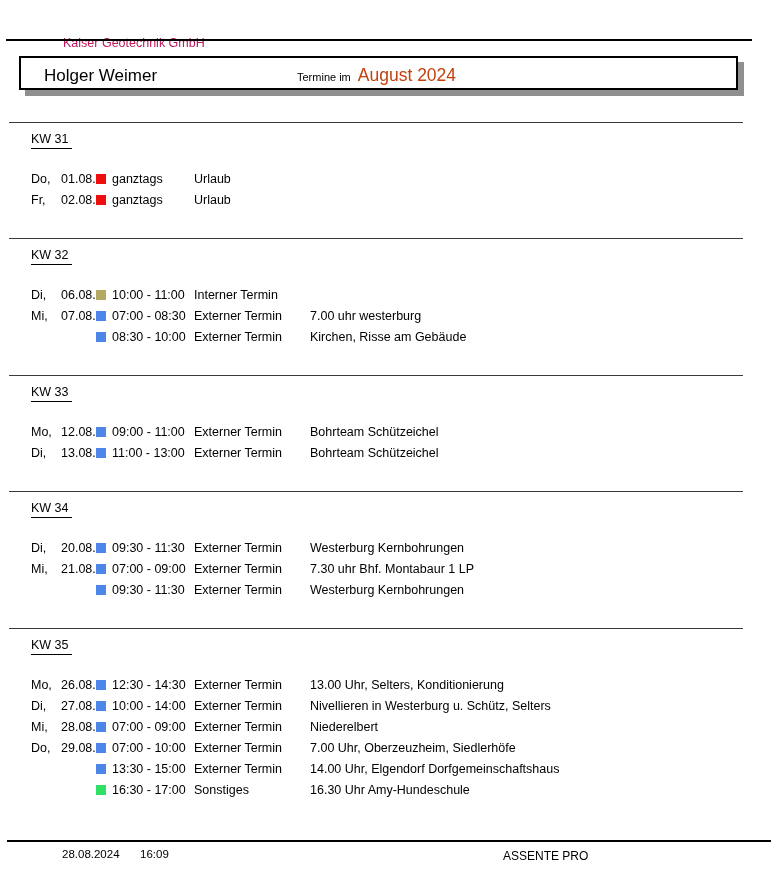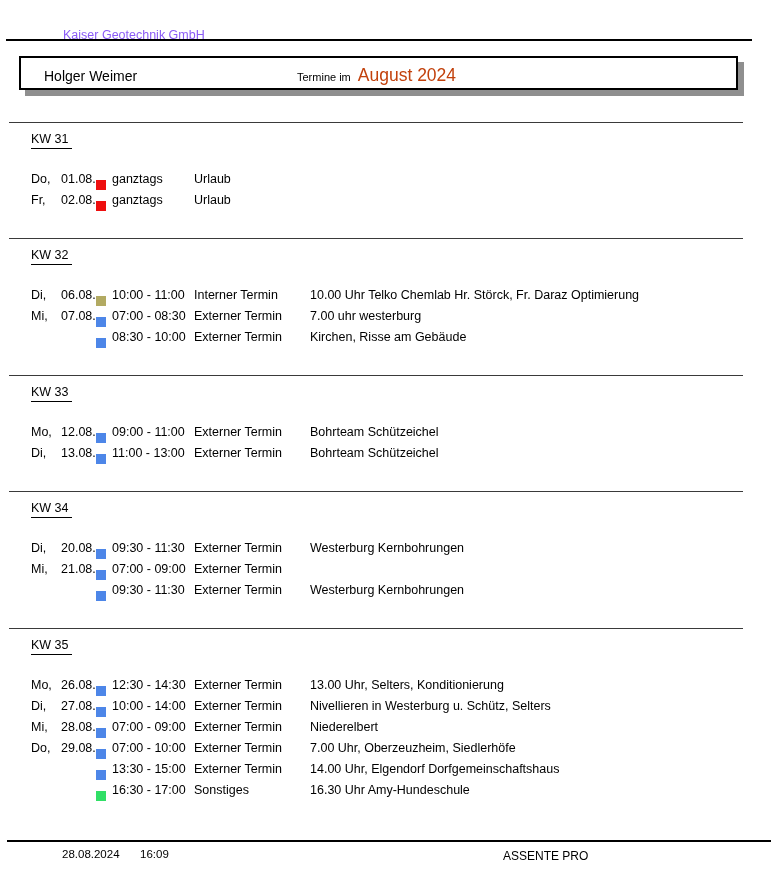--- a/index.html
+++ b/index.html
@@ -5,48 +5,48 @@
   * { margin: 0; padding: 0; box-sizing: border-box; }
   html, body { background: #ffffff; }
   body {
     width: 780px; height: 879px;
     position: relative;
     font-family: "Liberation Sans", sans-serif;
     color: #000;
     overflow: hidden;
   }
   .company {
-    position: absolute; left: 63px; top: 28px;
-    font-size: 12.5px; color: #8b5cf6;
+    position: absolute; left: 63px; top: 36px;
+    font-size: 12.5px; color: #be185d;
   }
   .top-rule {
     position: absolute; left: 6px; top: 39px;
     width: 746px; height: 2px; background: #000;
   }
   .title-box {
     position: absolute; left: 19px; top: 56px;
     width: 719px; height: 34px;
     background: #fff;
     border: 2px solid #000;
     box-shadow: 6px 6px 0 #8f8f8f;
     display: flex; align-items: baseline;
     padding-left: 23px; padding-top: 7px;
   }
-  .person { font-size: 14px; width: 253px; color: #000; }
+  .person { font-size: 17px; width: 253px; color: #000; }
   .t-prefix { font-size: 11px; color: #000; }
   .t-month { font-size: 17.5px; margin-left: 7px; color: #c2410c; }
   .weeks { position: absolute; left: 0; top: 122px; width: 780px; }
   .week { border-top: 1px solid #3a3a3a; margin-left: 9px; width: 734px; padding-top: 6px; padding-bottom: 27px; }
   .kw-label {
     display: inline-block; margin-left: 22px;
     font-size: 12.5px; line-height: 15px;
     border-bottom: 1px solid #000; padding-right: 3px; padding-bottom: 1px;
   }
   .rows { margin-top: 20px; }
-  .row { display: flex; align-items: flex-end; line-height: 21px; font-size: 12.5px; }
+  .row { display: flex; align-items: flex-start; line-height: 21px; font-size: 12.5px; }
   .c-day  { width: 30px; margin-left: 22px; white-space: pre; }
   .c-date { width: 35px; }
   .c-sq   { width: 16px; padding-top: 5px; }
   .sq     { display: block; width: 10px; height: 10px; }
   .c-time { width: 82px; }
   .c-type { width: 116px; }
   .c-desc { flex: 1; white-space: nowrap; }
   .footer-rule {
     position: absolute; left: 7px; top: 840px;
     width: 764px; height: 2px; background: #000;
@@ -92,21 +92,20 @@
       </div></section>
     <section class="week"><div class="kw-label">KW 32</div><div class="rows">
         <div class="row">
           <span class="c-day">Di,</span>
           <span class="c-date">06.08.</span>
           <span class="c-sq">
             <span class="sq" style="background: rgb(178, 170, 98);"></span>
           </span>
           <span class="c-time">10:00 - 11:00</span>
           <span class="c-type">Interner Termin</span>
-          <span class="c-desc">10.00 Uhr Telko Chemlab Hr. Störck, Fr. Daraz Optimierung</span>
         </div>
         <div class="row">
           <span class="c-day">Mi,</span>
           <span class="c-date">07.08.</span>
           <span class="c-sq">
             <span class="sq" style="background: rgb(77, 134, 232);"></span>
           </span>
           <span class="c-time">07:00 - 08:30</span>
           <span class="c-type">Externer Termin</span>
           <span class="c-desc">7.00 uhr westerburg</span>
@@ -156,20 +155,21 @@
           <span class="c-desc">Westerburg Kernbohrungen</span>
         </div>
         <div class="row">
           <span class="c-day">Mi,</span>
           <span class="c-date">21.08.</span>
           <span class="c-sq">
             <span class="sq" style="background: rgb(77, 134, 232);"></span>
           </span>
           <span class="c-time">07:00 - 09:00</span>
           <span class="c-type">Externer Termin</span>
+          <span class="c-desc">7.30 uhr Bhf. Montabaur 1 LP</span>
         </div>
         <div class="row">
           <span class="c-day"></span>
           <span class="c-date"></span>
           <span class="c-sq">
             <span class="sq" style="background: rgb(77, 134, 232);"></span>
           </span>
           <span class="c-time">09:30 - 11:30</span>
           <span class="c-type">Externer Termin</span>
           <span class="c-desc">Westerburg Kernbohrungen</span>

